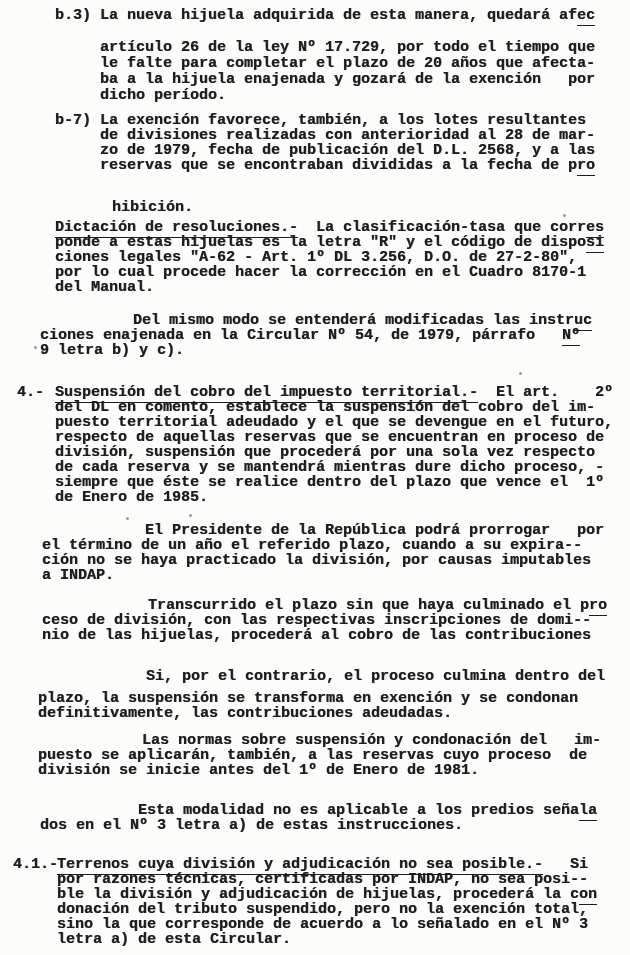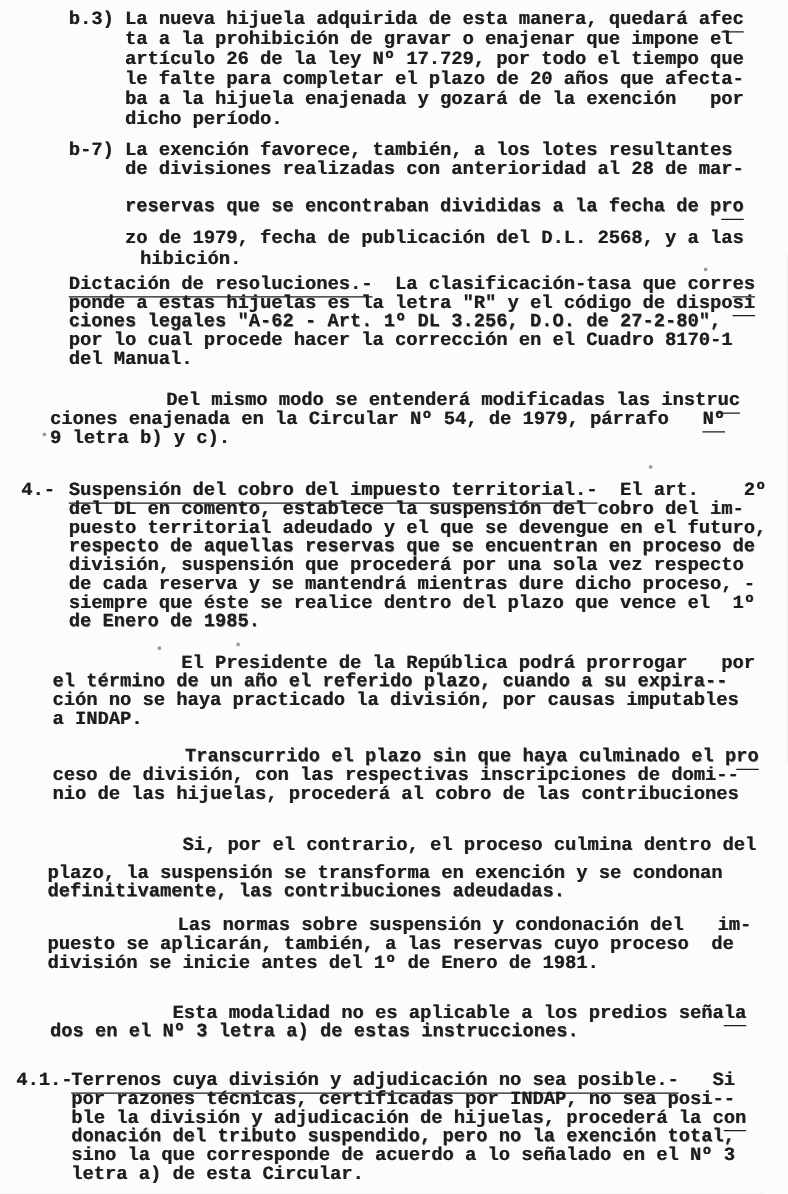--- a/index.html
+++ b/index.html
@@ -21,28 +21,27 @@
   .speck{
     position:absolute;width:3px;height:3px;border-radius:50%;
     background:#4a4a4a;opacity:.55;
   }
 </style>
 </head>
 <body>
 
 <div class="page">
     <div class="line" style="top: 8px;"><span class="lab" style="left: 55px;">b.3)</span><span class="txt" style="left: 100px;"><span>La nueva hijuela adquirida de esta manera, quedará af</span><span class="u">ec</span></span></div>
-    <div class="line" style="top: 24px;"><span class="txt" style="left: 100px;"><span>ta a la prohibición de gravar o enajenar que impone el</span></span></div>
     <div class="line" style="top: 40px;"><span class="txt" style="left: 100px;"><span>artículo 26 de la ley Nº 17.729, por todo el tiempo que</span></span></div>
     <div class="line" style="top: 56px;"><span class="txt" style="left: 100px;"><span>le falte para completar el plazo de 20 años que afecta-</span></span></div>
     <div class="line" style="top: 72px;"><span class="txt" style="left: 100px;"><span>ba a la hijuela enajenada y gozará de la exención   por</span></span></div>
     <div class="line" style="top: 88px;"><span class="txt" style="left: 100px;"><span>dicho período.</span></span></div>
     <div class="line" style="top: 113px;"><span class="lab" style="left: 55px;">b-7)</span><span class="txt" style="left: 100px;"><span>La exención favorece, también, a los lotes resultantes</span></span></div>
     <div class="line" style="top: 128px;"><span class="txt" style="left: 100px;"><span>de divisiones realizadas con anterioridad al 28 de mar-</span></span></div>
-    <div class="line" style="top: 143px;"><span class="txt" style="left: 100px; margin-top: 40px;"><span>zo de 1979, fecha de publicación del D.L. 2568, y a las</span></span></div>
+    <div class="line" style="top: 143px;"><span class="txt" style="left: 100px;"><span>zo de 1979, fecha de publicación del D.L. 2568, y a las</span></span></div>
     <div class="line" style="top: 158px;"><span class="txt" style="left: 100px;"><span>reservas que se encontraban divididas a la fecha de p</span><span class="u">ro</span></span></div>
     <div class="line" style="top: 188px;"><span class="txt" style="left: 112px; margin-top: 12px;"><span>hibición.</span></span></div>
     <div class="line" style="top: 220px;"><span class="txt" style="left: 55px;"><span class="u">Dictación de resoluciones.-</span><span>  La clasificación-tasa que corr</span><span class="u">es</span></span></div>
     <div class="line" style="top: 235px;"><span class="txt" style="left: 55px;"><span>ponde a estas hijuelas es la letra "R" y el código de dispo</span><span class="u">si</span></span></div>
     <div class="line" style="top: 250px;"><span class="txt" style="left: 55px;"><span>ciones legales "A-62 - Art. 1º DL 3.256, D.O. de 27-2-80",</span></span></div>
     <div class="line" style="top: 265px;"><span class="txt" style="left: 55px;"><span>por lo cual procede hacer la corrección en el Cuadro 8170-1</span></span></div>
     <div class="line" style="top: 280px;"><span class="txt" style="left: 55px;"><span>del Manual.</span></span></div>
     <div class="line" style="top: 313px;"><span class="txt" style="left: 133px;"><span>Del mismo modo se entenderá modificadas las instr</span><span class="u">uc</span></span></div>
     <div class="line" style="top: 328px;"><span class="txt" style="left: 40px;"><span>ciones enajenada en la Circular Nº 54, de 1979, párrafo   </span><span class="u">Nº</span></span></div>
     <div class="line" style="top: 343px;"><span class="txt" style="left: 40px;"><span>9 letra b) y c).</span></span></div>

